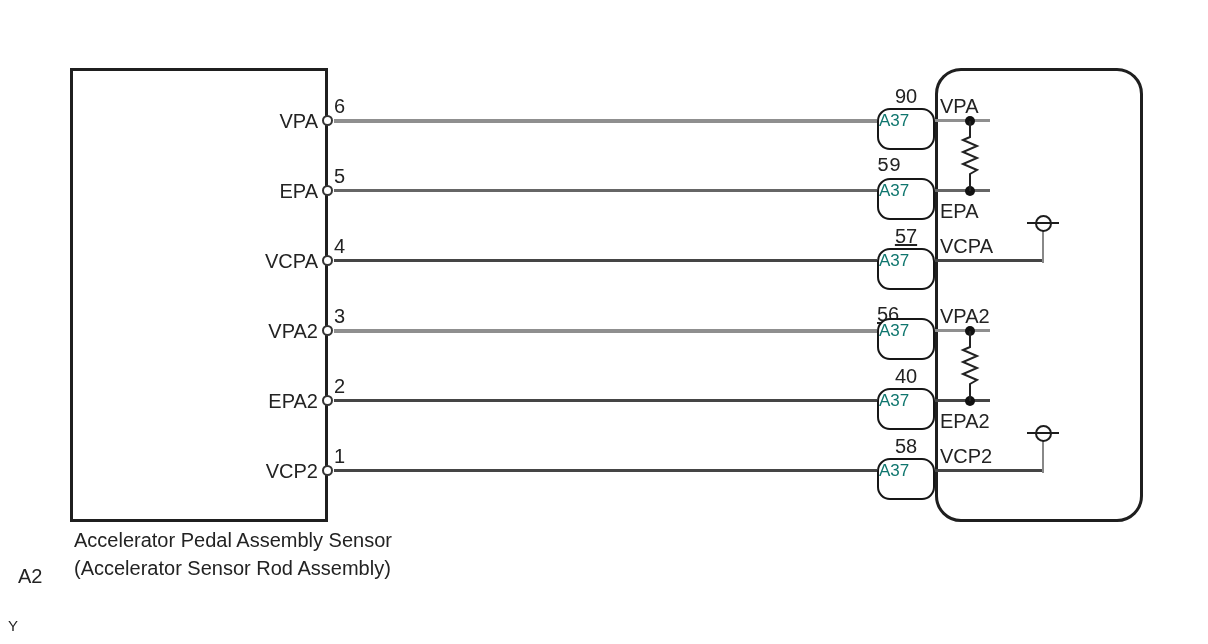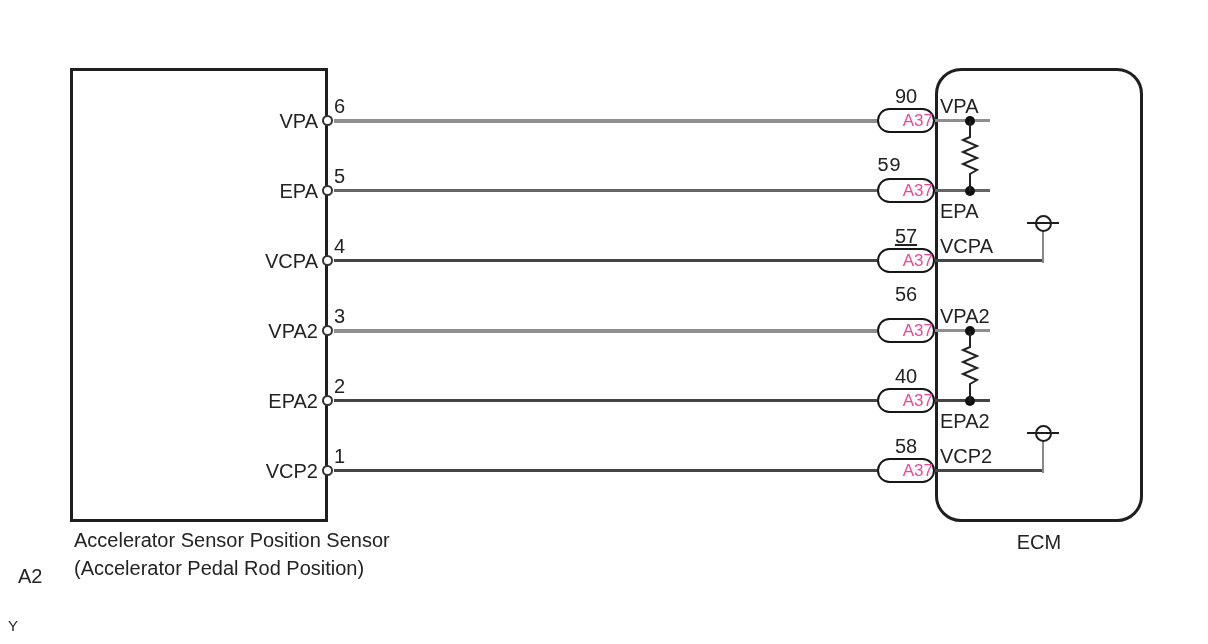--- a/index.html
+++ b/index.html
@@ -7,22 +7,22 @@
     position:relative;width:1208px;height:644px;background:#ffffff;overflow:hidden;
     font-family:"Liberation Sans",sans-serif;
   }
   .box{position:absolute;box-sizing:border-box;border:3px solid #1f1f1f;background:#fff;}
   .label{position:absolute;font:20px/22px "Liberation Sans",sans-serif;color:#232323;white-space:nowrap;}
   .small{font:15px/18px "Liberation Sans",sans-serif;}
   .wire{position:absolute;}
   .pin-circle{position:absolute;width:11px;height:11px;border:2px solid #333;border-radius:50%;background:#fff;box-sizing:border-box;}
   .dot{position:absolute;width:10px;height:10px;border-radius:50%;background:#111;}
   .oval{
-    position:absolute;width:58px;height:25px;box-sizing:border-box;border:2px solid #161616;
-    border-radius:13px;background:#fff;text-align:right;color:#ec4899;
+    position:absolute;width:58px;height:42px;box-sizing:border-box;border:2px solid #161616;
+    border-radius:13px;background:#fff;text-align:left;color:#0f766e;
     font:17px/22px "Liberation Sans",sans-serif;
   }
   .tcircle{position:absolute;width:17px;height:17px;box-sizing:border-box;border:2px solid #1d1d1d;border-radius:50%;background:#fff;}
   svg{position:absolute;overflow:visible;}
 </style>
 </head>
 <body>
 
 <div class="stage">
 
@@ -53,21 +53,21 @@
       <div class="label" style="left: 334px; top: 235px;">4</div>
       <div class="wire" style="left: 334px; top: 259px; width: 543px; height: 3px; background: rgb(69, 69, 69);"></div>
       <div class="label" style="left: 877px; top: 225px; width: 58px; text-align: center; text-decoration: underline;">57</div>
       <div class="oval" style="left: 877px; top: 248px;">A37</div>
       <div class="wire" style="left: 935px; top: 259px; width: 108px; height: 3px; background: rgb(69, 69, 69);"></div>
       <div class="label" style="left: 940px; top: 235px;">VCPA</div>
       <div class="label" style="left: 170px; top: 320px; width: 148px; text-align: right;">VPA2</div>
       <div class="pin-circle" style="left: 322px; top: 325px;"></div>
       <div class="label" style="left: 334px; top: 305px;">3</div>
       <div class="wire" style="left: 334px; top: 329px; width: 543px; height: 4px; background: rgb(143, 143, 143);"></div>
-      <div class="label" style="left: 877px; top: 283px; width: 58px; text-align: center;">56</div>
+      <div class="label" style="left: 877px; top: 303px; width: 58px;  text-decoration: underline;">56</div>
       <div class="oval" style="left: 877px; top: 318px;">A37</div>
       <div class="wire" style="left: 935px; top: 329px; width: 55px; height: 3px; background: rgb(143, 143, 143);"></div>
       <div class="dot" style="left: 965px; top: 326px;"></div>
       <div class="label" style="left: 940px; top: 305px;">VPA2</div>
       <div class="label" style="left: 170px; top: 390px; width: 148px; text-align: right;">EPA2</div>
       <div class="pin-circle" style="left: 322px; top: 395px;"></div>
       <div class="label" style="left: 334px; top: 375px;">2</div>
       <div class="wire" style="left: 334px; top: 399px; width: 543px; height: 3px; background: rgb(69, 69, 69);"></div>
       <div class="label" style="left: 877px; top: 365px; width: 58px; text-align: center;">40</div>
       <div class="oval" style="left: 877px; top: 388px;">A37</div>
@@ -90,17 +90,16 @@
       </svg>
       <div class="wire" style="left: 1042px; top: 231px; width: 2px; height: 32px; background: rgb(136, 136, 136);"></div>
       <div class="tcircle" style="left: 1035px; top: 215px;"></div>
       <div class="wire" style="left: 1027px; top: 222px; width: 32px; height: 2px; background: rgb(29, 29, 29);"></div>
       <div class="wire" style="left: 1042px; top: 441px; width: 2px; height: 32px; background: rgb(136, 136, 136);"></div>
       <div class="tcircle" style="left: 1035px; top: 425px;"></div>
       <div class="wire" style="left: 1027px; top: 432px; width: 32px; height: 2px; background: rgb(29, 29, 29);"></div>
     </div>
 
   <div class="label" style="left:18px;top:529px;margin-top:36px;">A2</div>
-  <div class="label" style="left:74px;top:529px;">Accelerator Sensor Position Sensor</div>
-  <div class="label" style="left:74px;top:557px;">(Accelerator Pedal Rod Position)</div>
-  <div class="label" style="left:935px;top:531px;width:208px;text-align:center;">ECM</div>
+  <div class="label" style="left:74px;top:529px;">Accelerator Pedal Assembly Sensor</div>
+  <div class="label" style="left:74px;top:557px;">(Accelerator Sensor Rod Assembly)</div>
   <div class="label small" style="left:8px;top:617px;">Y</div>
 </div>
 
 </body></html>

